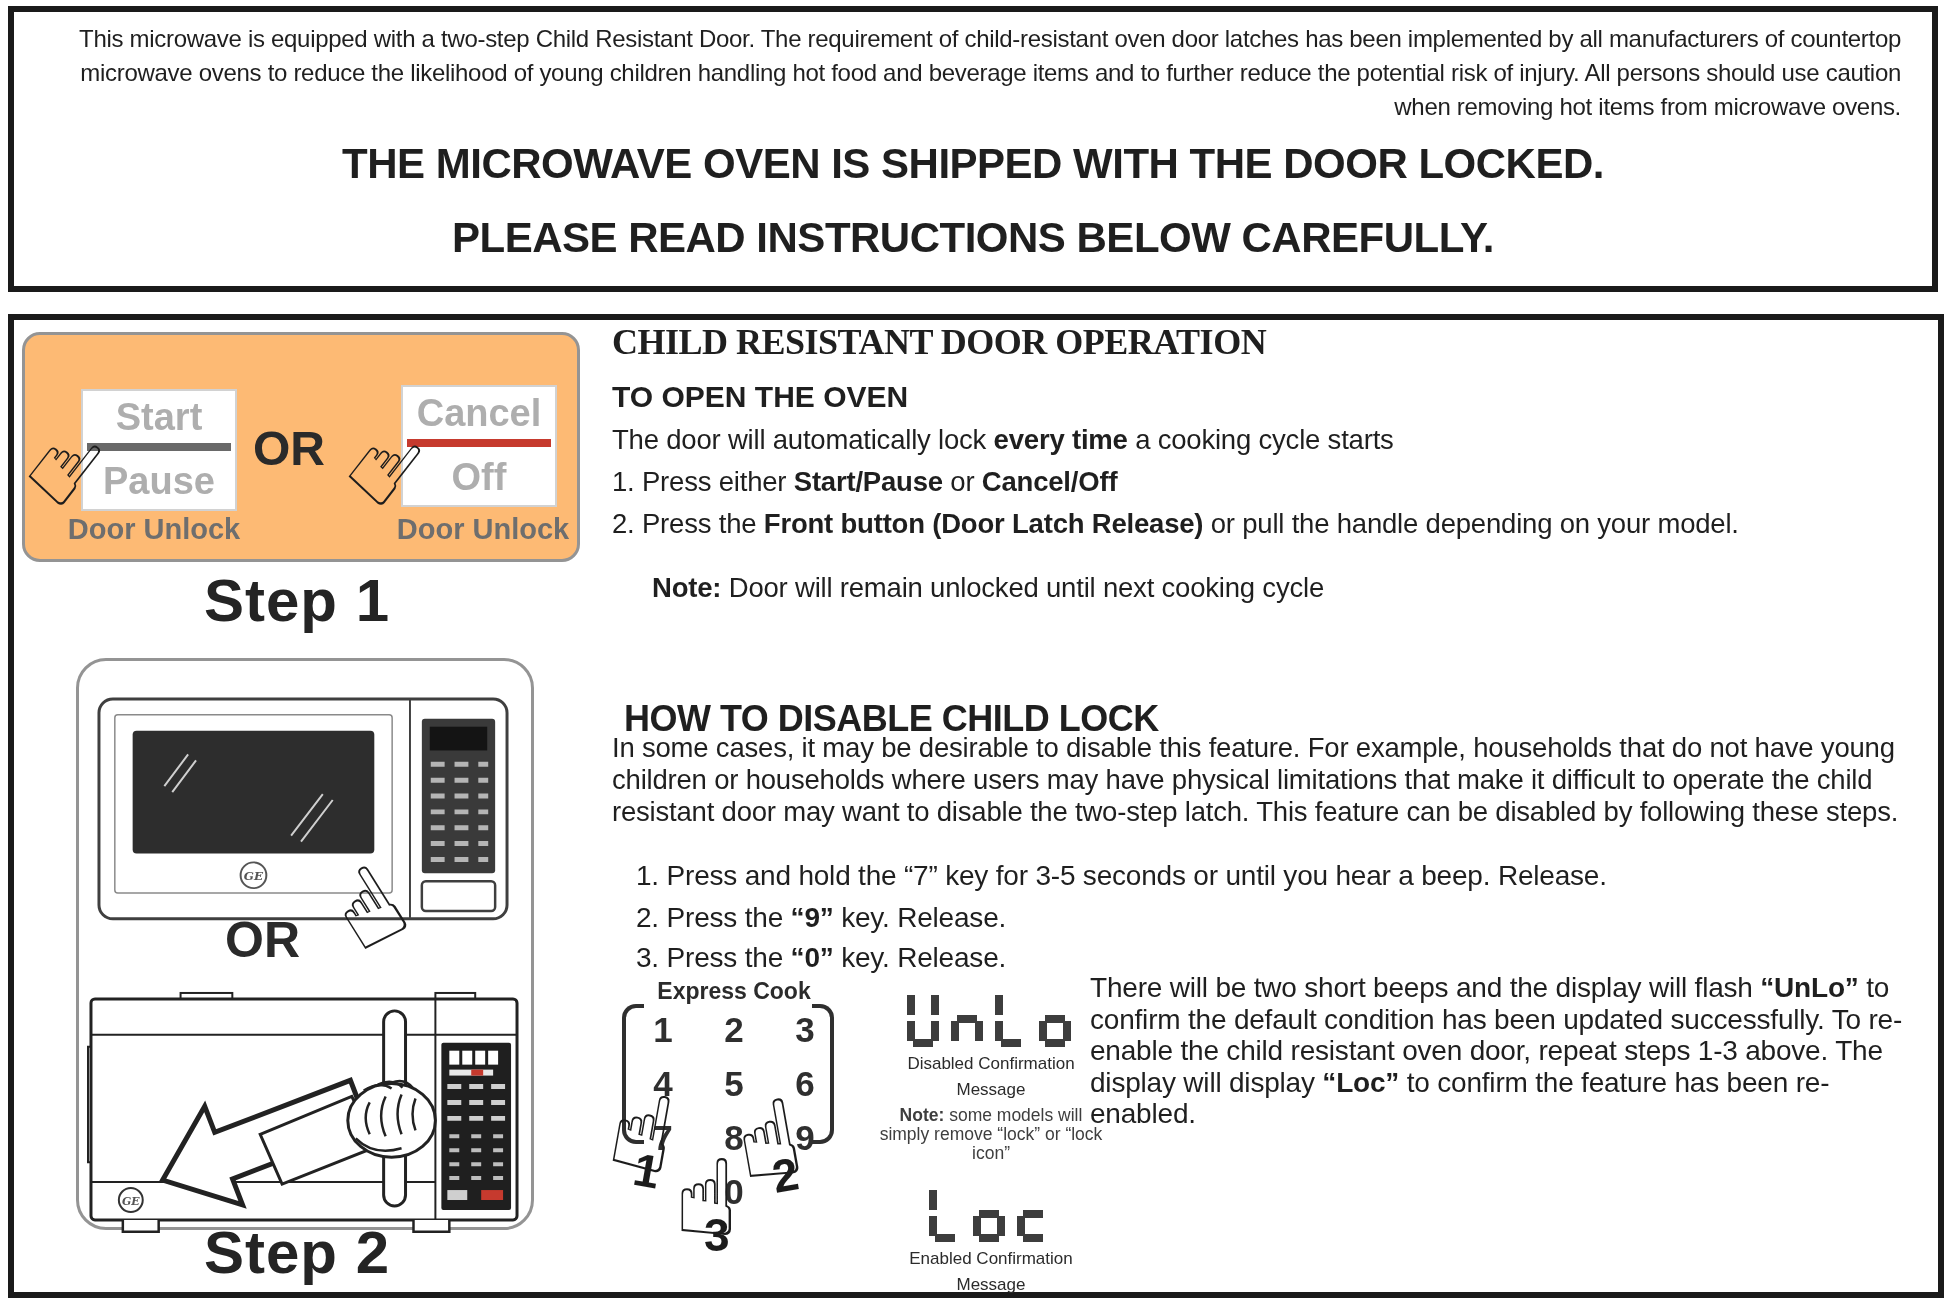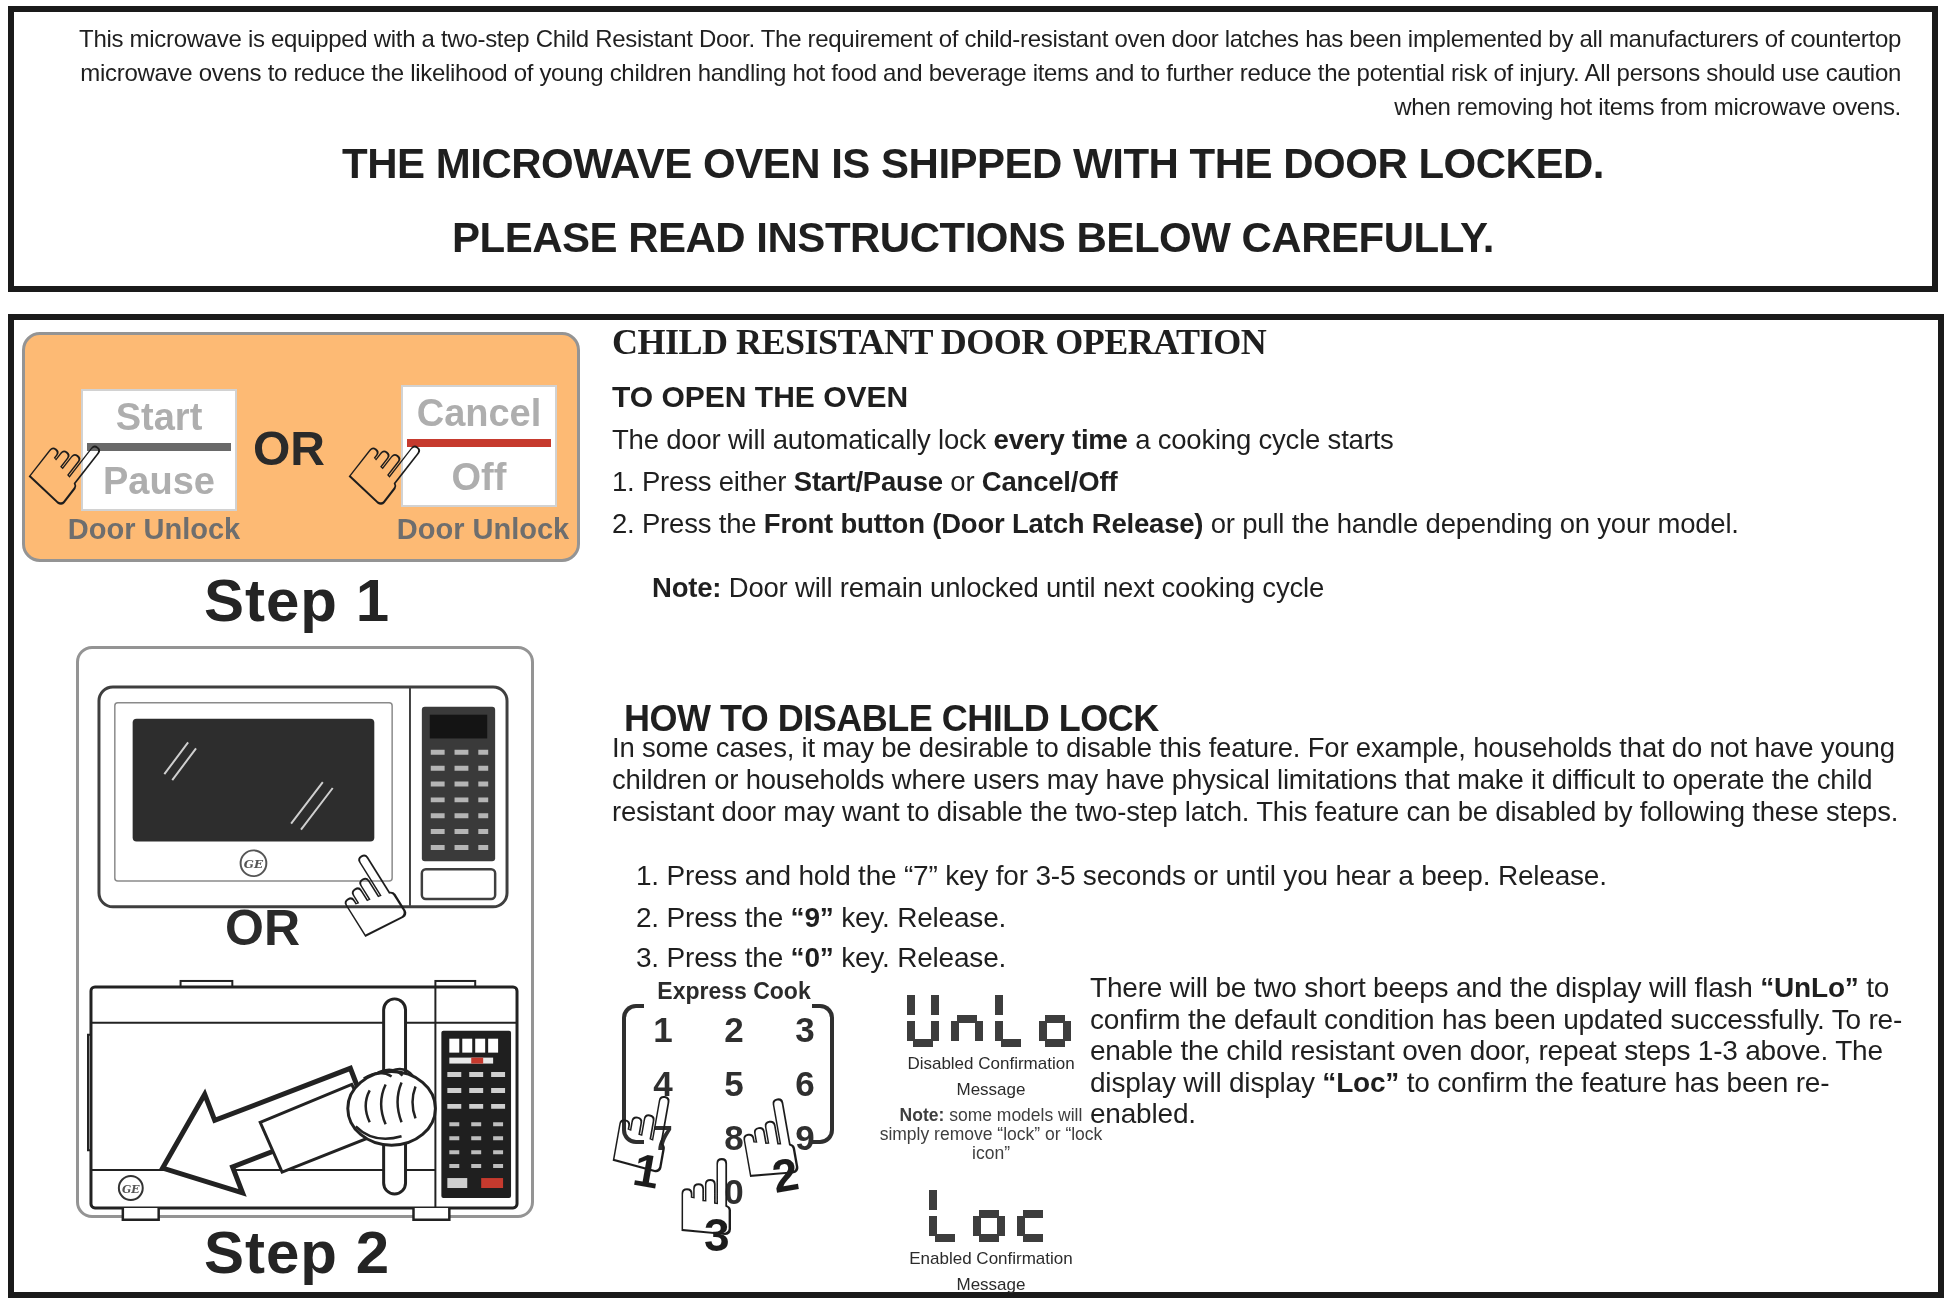--- a/index.html
+++ b/index.html
@@ -26,21 +26,21 @@
   .or-big{font-size:48px;font-weight:900;color:#2a2a2a;}
   .or1{left:228px;top:86px;}
   .door-unlock{font-size:29px;font-weight:bold;color:#6e6e6e;text-align:center;}
   .du-left{left:14px;top:178px;width:230px;} .du-right{left:346px;top:178px;width:224px;}
   .hand{font-family:"DejaVu Sans",sans-serif;font-size:96px;line-height:1;color:#1c1c1c;}
   .hand-start{left:10px;top:84px;transform:rotate(38deg);}
   .hand-cancel{left:330px;top:84px;transform:rotate(38deg);}
   .step-caption{left:0;top:246px;width:566px;text-align:center;font-size:60px;font-weight:800;letter-spacing:1px;color:#242424;}
 
   
-  .step2-box{left:62px;top:326px;width:452px;height:566px;border:3px solid #949494;border-radius:16px;background:#fff;}
+  .step2-box{left:62px;top:338px;width:452px;height:566px;border:3px solid #949494;border-radius:30px;background:#fff;}
   .mw1{left:16px;top:34px;width:416px;}
   .or2{left:146px;top:250px;font-size:50px;}
   .hand-mw1{left:258px;top:196px;font-size:104px;transform:rotate(-32deg);}
   .mw2{left:6px;top:324px;width:438px;}
   .step2-caption{top:898px;}
 
   
   .rc-h1{left:598px;top:1px;font-size:36px;font-weight:bold;letter-spacing:-0.5px;font-family:Liberation Serif, serif;}
   .rc-h2{left:598px;top:60px;font-size:30px;font-weight:bold;}
   .body-t{font-size:27.5px;line-height:32px;letter-spacing:-0.2px;}

